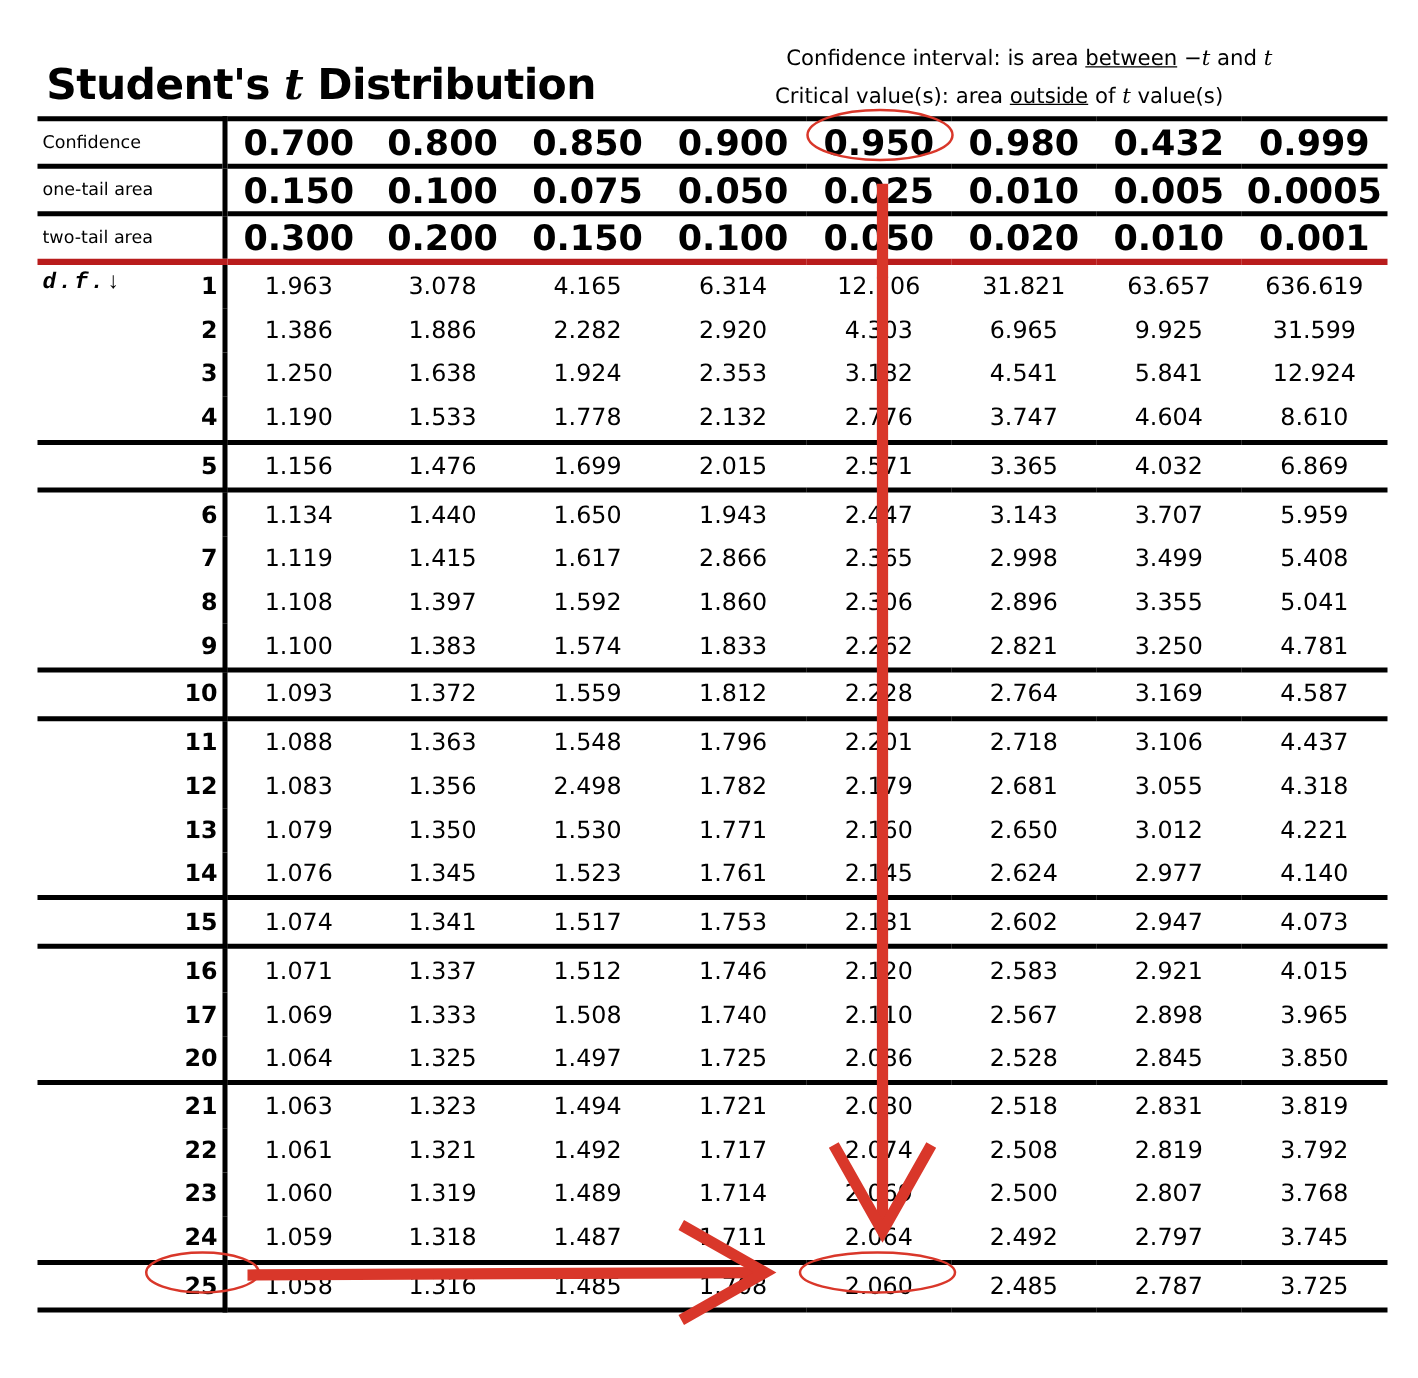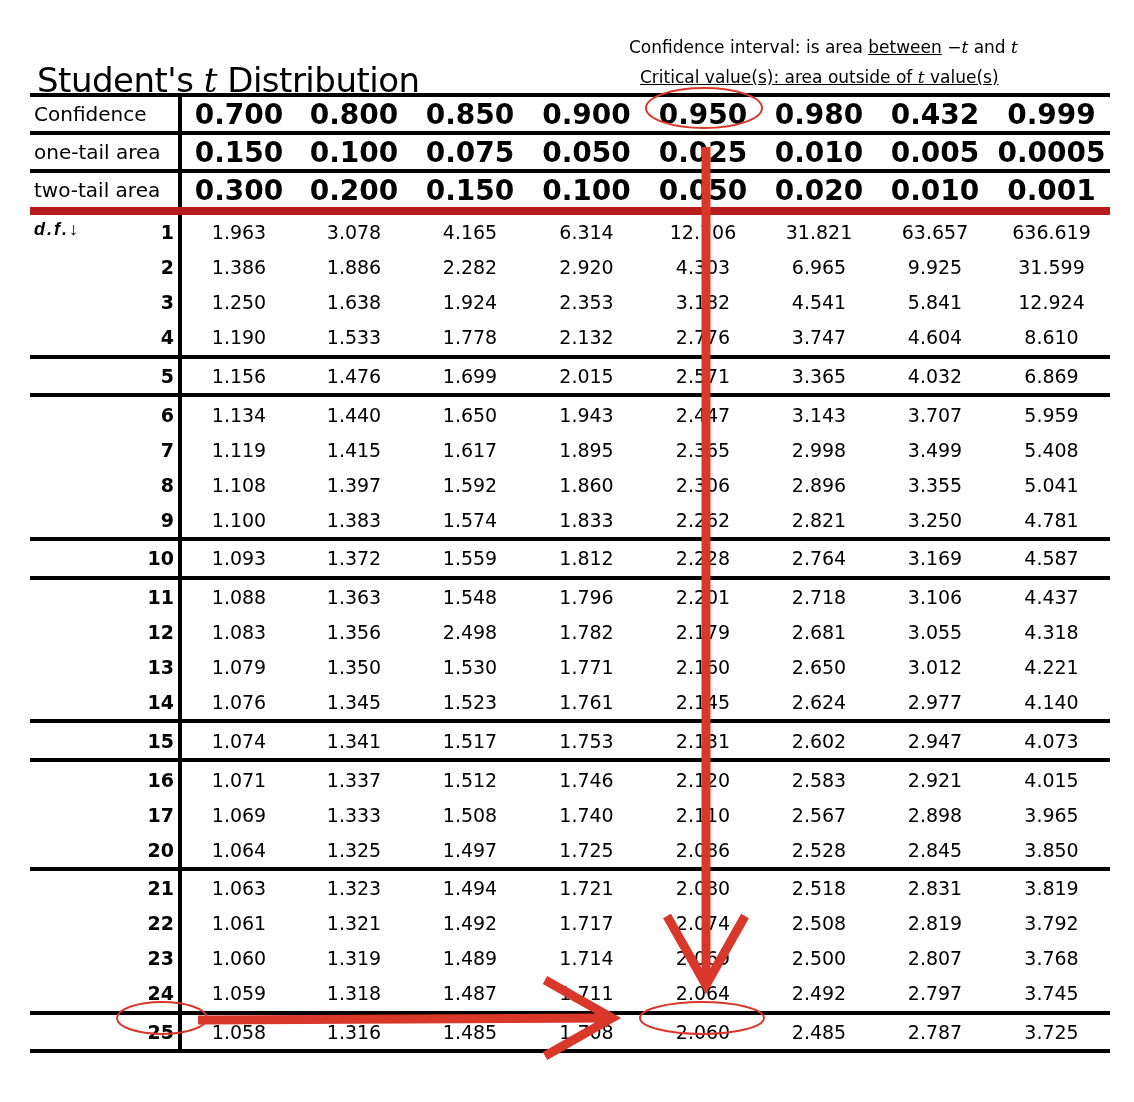--- a/index.html
+++ b/index.html
@@ -1,39 +1,39 @@
 <!DOCTYPE html>
 <html><head>
   <meta charset="utf-8">
   <style>
     html, body { margin: 0; padding: 0; background: #ffffff; }
     body { width: 1134px; height: 1102px; position: relative; overflow: hidden;
            font-family: "DejaVu Sans", sans-serif; color: #000; }
-    .title { position: absolute; left: 37px; top: 60px; font-size: 34px; font-weight: normal;
+    .title { position: absolute; left: 37px; top: 48px; font-size: 34px; font-weight: bold;
              letter-spacing: -0.5px; white-space: nowrap; }
     .title .t { font-style: italic; font-family: "DejaVu Serif", serif; }
     .note { position: absolute; font-size: 17px; white-space: nowrap; }
     .note u { text-decoration: underline; }
     .note i { font-family: "DejaVu Serif", serif; }
     #note1 { left: 629px; top: 37px; }
-    #note2 { left: 640px; top: 67px; text-decoration: underline; }
+    #note2 { left: 620px; top: 67px; }
     table.t-table { position: absolute; left: 30px; top: 93px; width: 1080px;
                     border-collapse: collapse; table-layout: fixed; }
     table.t-table td { padding: 0; height: 34.9px; text-align: center; font-size: 19px;
                        vertical-align: middle; white-space: nowrap; }
     table.t-table tr.hdr td { height: 34px; font-weight: bold; font-size: 28px;
                               border-top: 4px solid #000; }
-    table.t-table tr.hdr td.rowlabel { font-weight: normal; font-size: 20px; text-align: left;
+    table.t-table tr.hdr td.rowlabel { font-weight: normal; font-size: 14px; text-align: left;
                                       padding-left: 4px; }
-    table.t-table tr.hdr.last td { border-bottom: 8px solid #b91c1c; }
+    table.t-table tr.hdr.last td { border-bottom: 5px solid #b91c1c; }
     table.t-table td.df { text-align: right; font-weight: bold; padding-right: 4px;
                           border-right: 4px solid #000; position: relative; }
     table.t-table td.rowlabel { border-right: 4px solid #000; }
     table.t-table tr.sep td { border-bottom: 4px solid #000; }
-    .dflabel { position: absolute; left: 4px; top: 4px; font-family: Liberation Sans, sans-serif;
+    .dflabel { position: absolute; left: 4px; top: 4px; font-family: Liberation Mono, monospace;
                font-style: italic; font-weight: bold; font-size: 18px; letter-spacing: 2px; }
     .dflabel .arrow { font-style: normal; font-weight: normal; }
     svg.overlay { position: absolute; left: 0; top: 0; pointer-events: none; }
   </style>
 </head>
 <body>
 
 <div class="title">
   <span>Student's</span>
   <span class="t">t</span>
@@ -153,21 +153,21 @@
         <td>2.447</td>
         <td>3.143</td>
         <td>3.707</td>
         <td>5.959</td>
       </tr>
       <tr>
         <td class="df"><span>7</span></td>
         <td>1.119</td>
         <td>1.415</td>
         <td>1.617</td>
-        <td>1.895</td>
+        <td>2.866</td>
         <td>2.365</td>
         <td>2.998</td>
         <td>3.499</td>
         <td>5.408</td>
       </tr>
       <tr>
         <td class="df"><span>8</span></td>
         <td>1.108</td>
         <td>1.397</td>
         <td>1.592</td>

